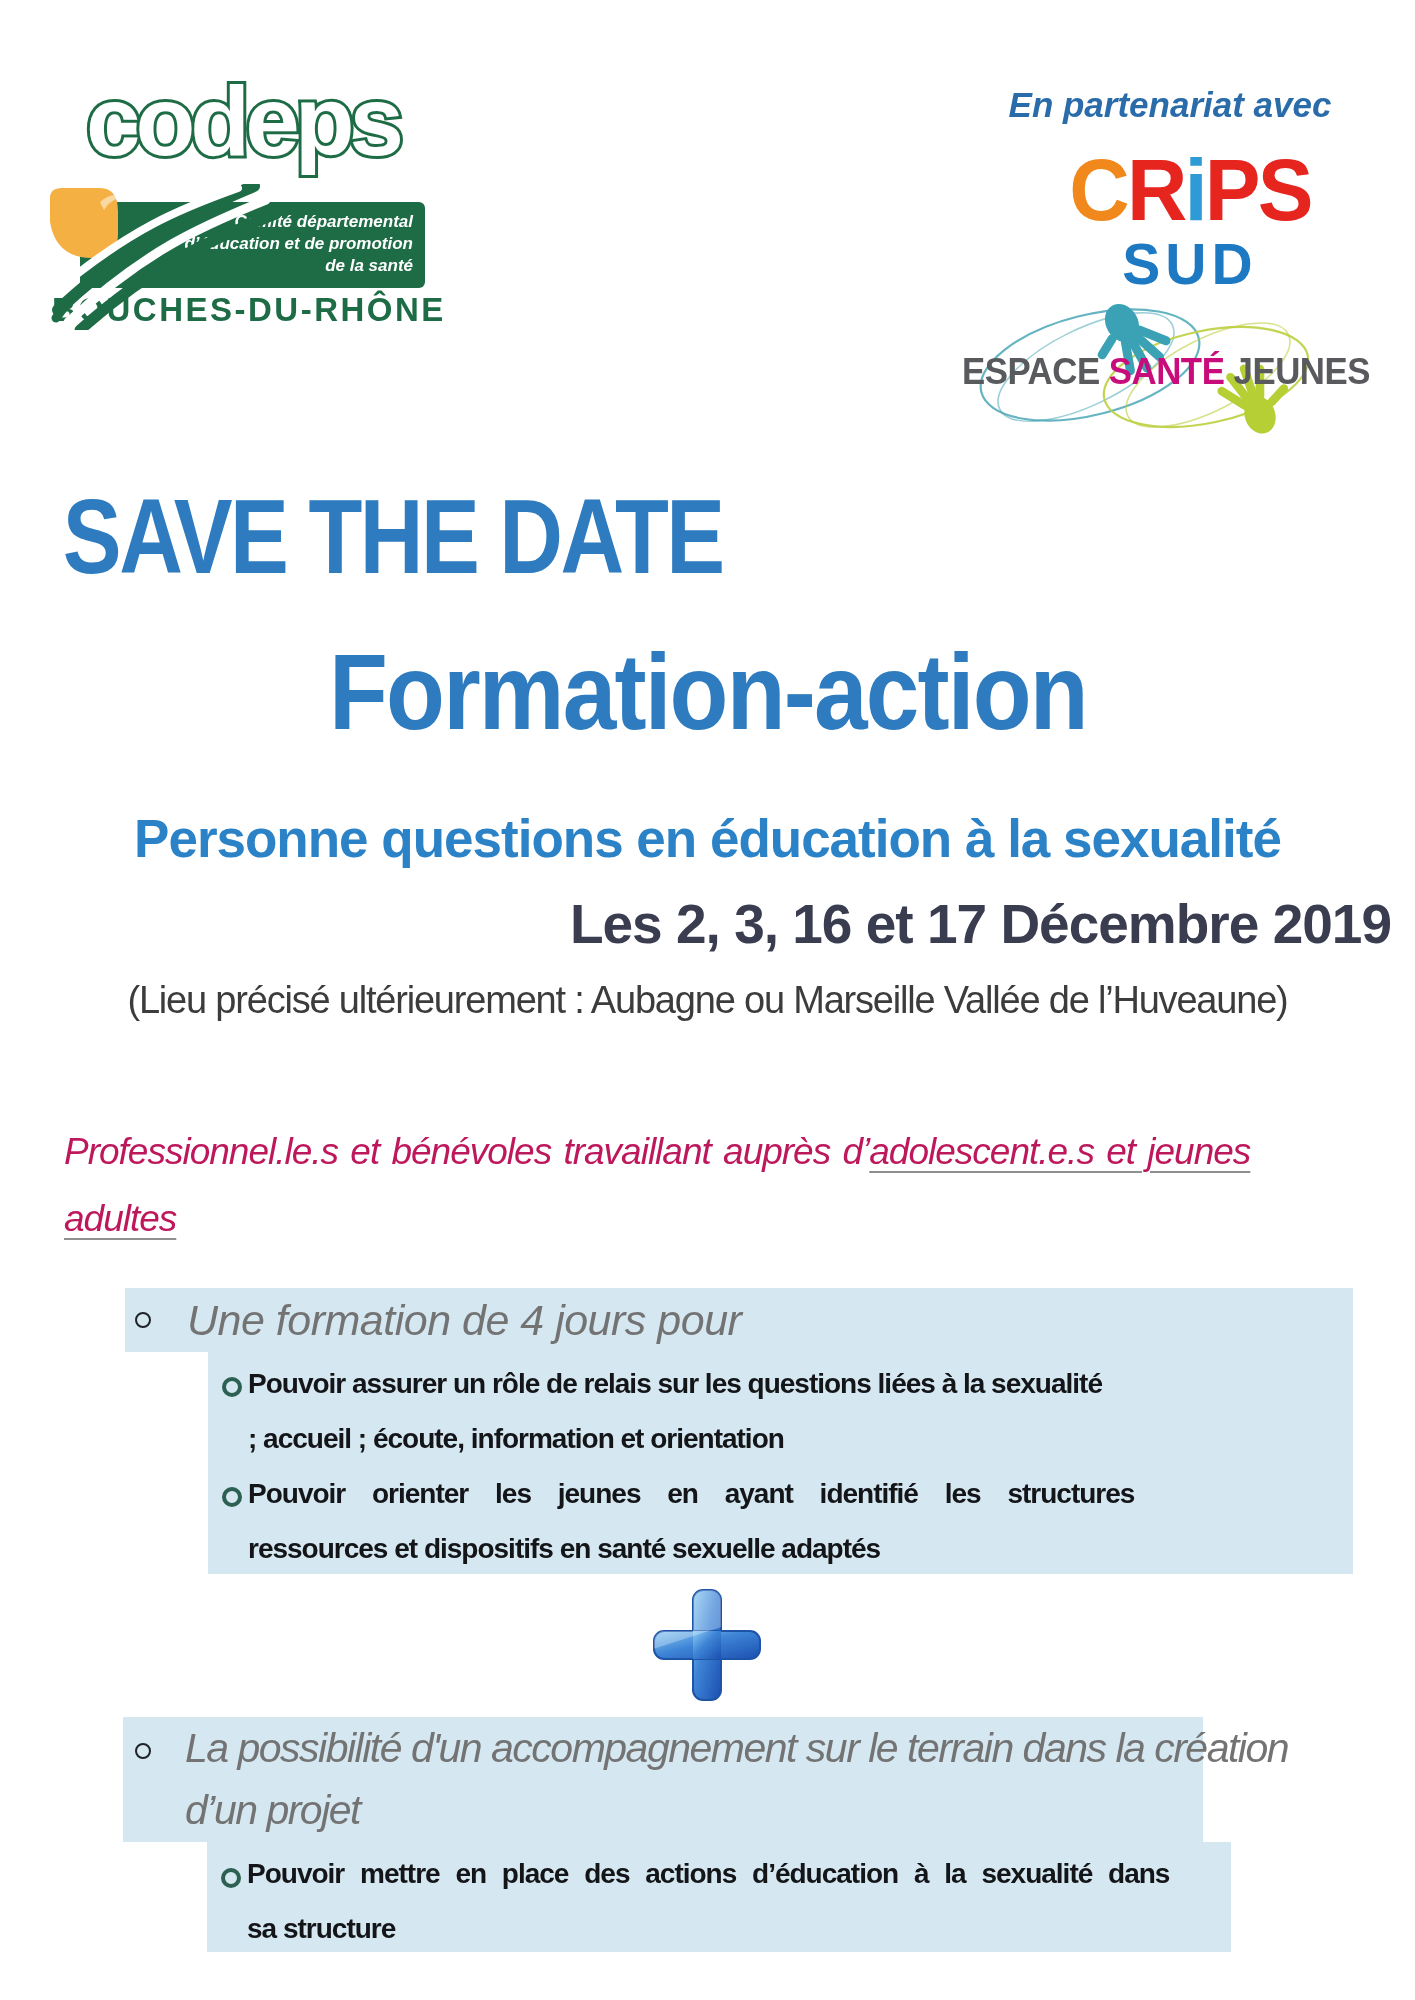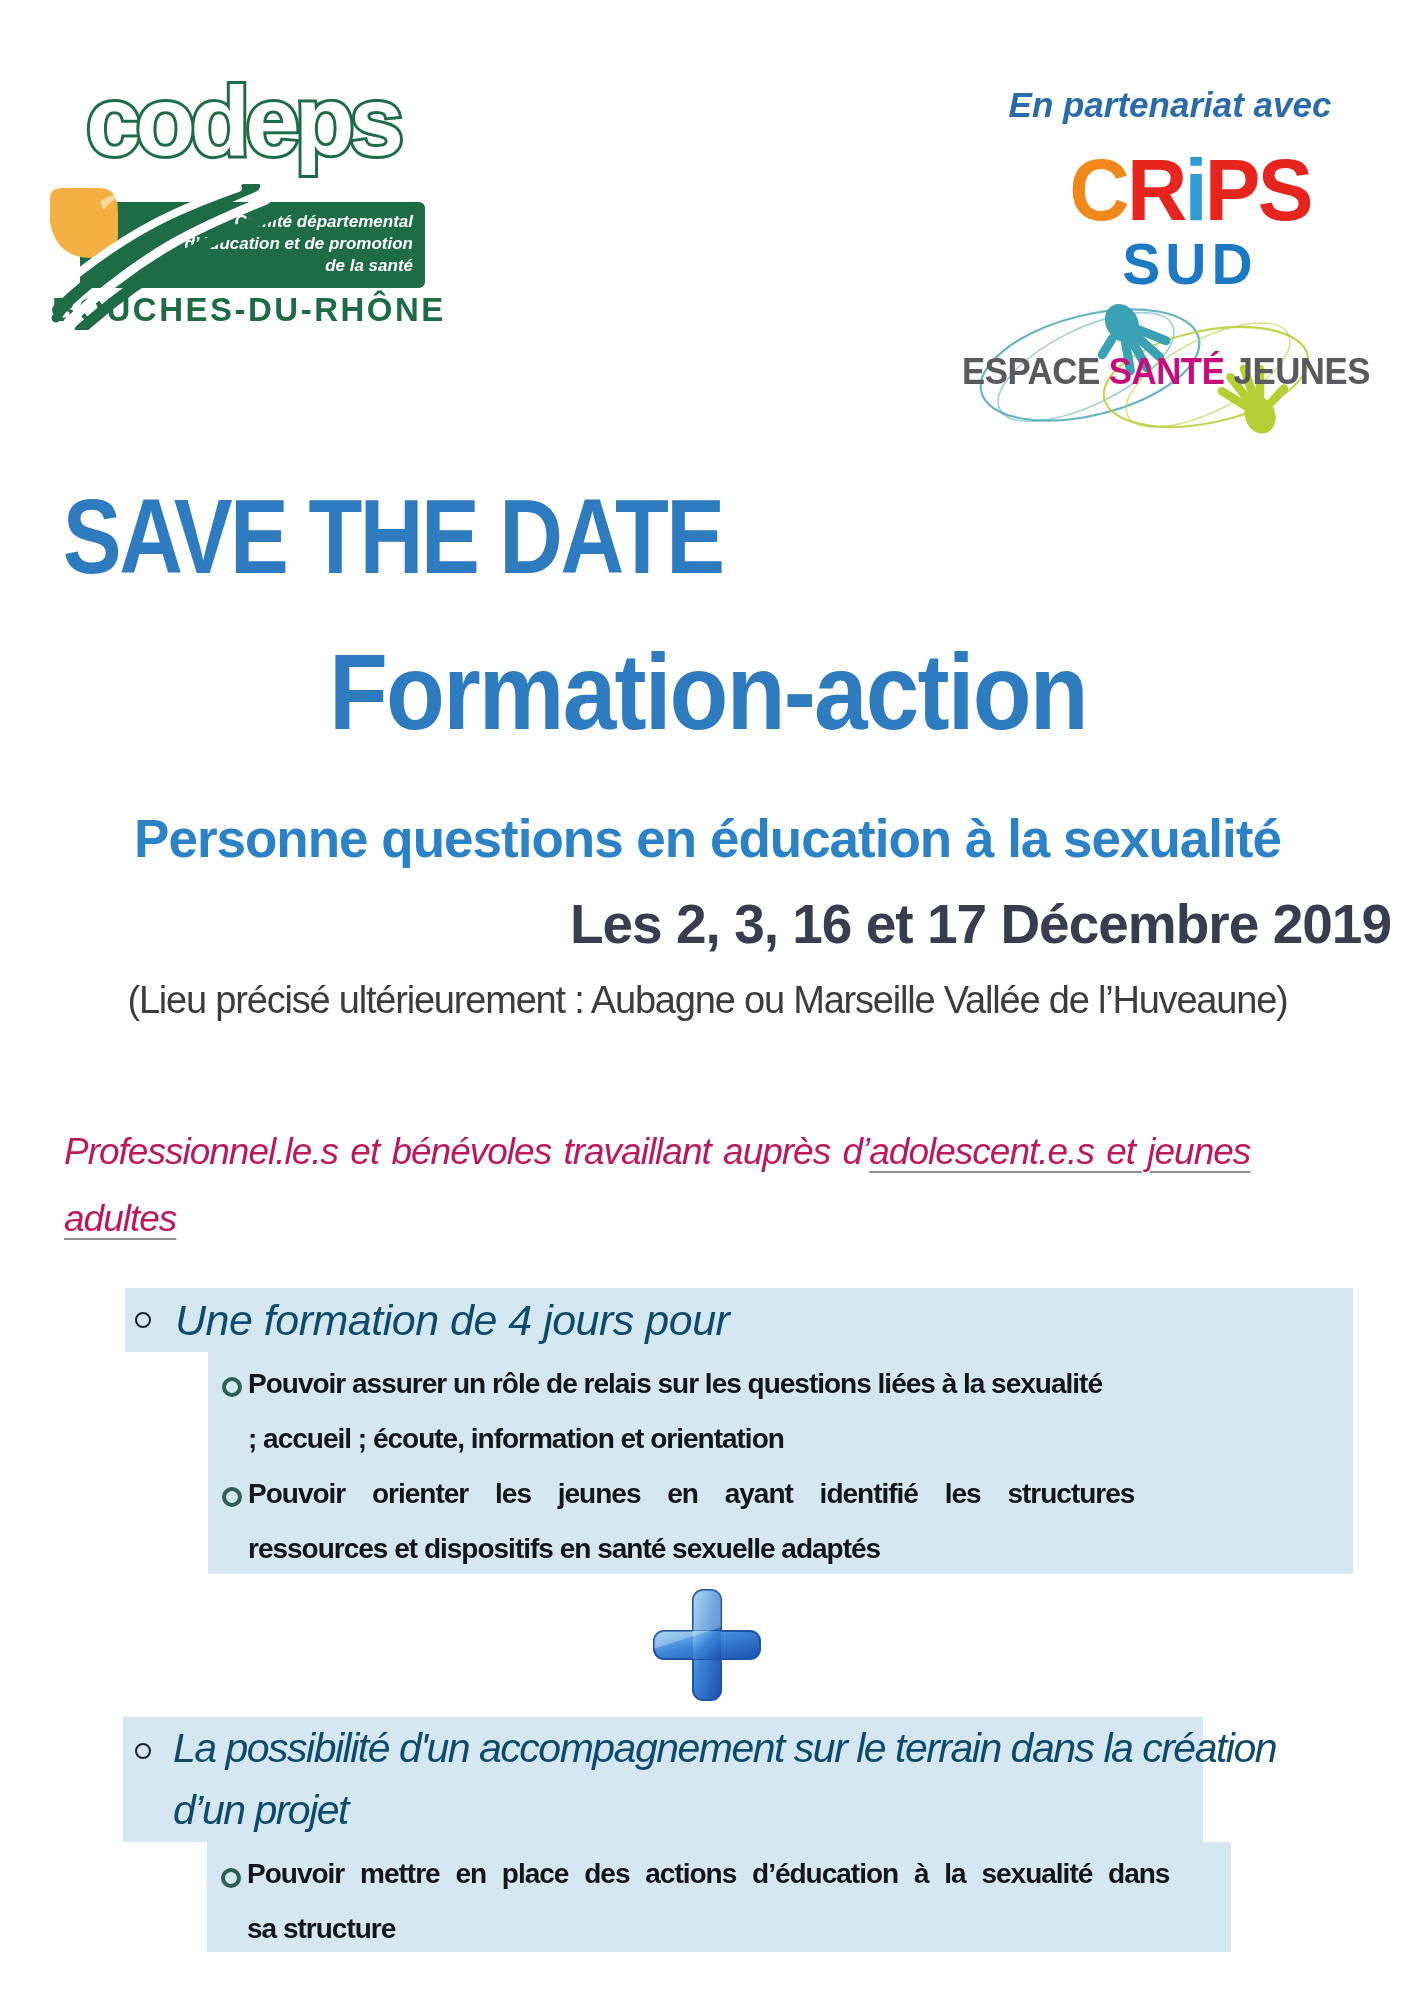--- a/index.html
+++ b/index.html
@@ -63,21 +63,21 @@
   .band1{left:125px;top:1288px;width:1228px;height:64px;}
   .sub1{left:208px;top:1352px;width:1145px;height:222px;}
   .band2{left:123px;top:1717px;width:1080px;height:125px;}
   .sub2{left:207px;top:1842px;width:1024px;height:110px;}
 
   .bullet1{position:absolute;width:16px;height:16px;border:2.5px solid #1F2227;border-radius:50%;
            box-sizing:border-box;background:transparent;}
   .bullet2{position:absolute;width:20px;height:20px;border:4.5px solid #2C6052;border-radius:50%;
            box-sizing:border-box;background:transparent;}
 
-  .sec-heading{position:absolute;font-style:italic;color:#0c4a6e;white-space:nowrap;line-height:1.15;}
+  .sec-heading{position:absolute;font-style:italic;color:#737373;white-space:nowrap;line-height:1.15;margin-left:12px;}
   .s1-heading{left:50px;top:8px;font-size:43px;letter-spacing:-0.5px;}
   .s2-line{left:50px;font-size:41px;letter-spacing:-1.5px;}
 
   .bold-line{position:absolute;left:40px;color:#141518;font-weight:700;font-size:28px;
              letter-spacing:-1px;white-space:nowrap;line-height:47px;}
   .jspread1{word-spacing:20px;}
   .jspread2{word-spacing:9px;}
 
   .plus-wrap{left:650px;top:1586px;width:114px;height:118px;}
 </style>

